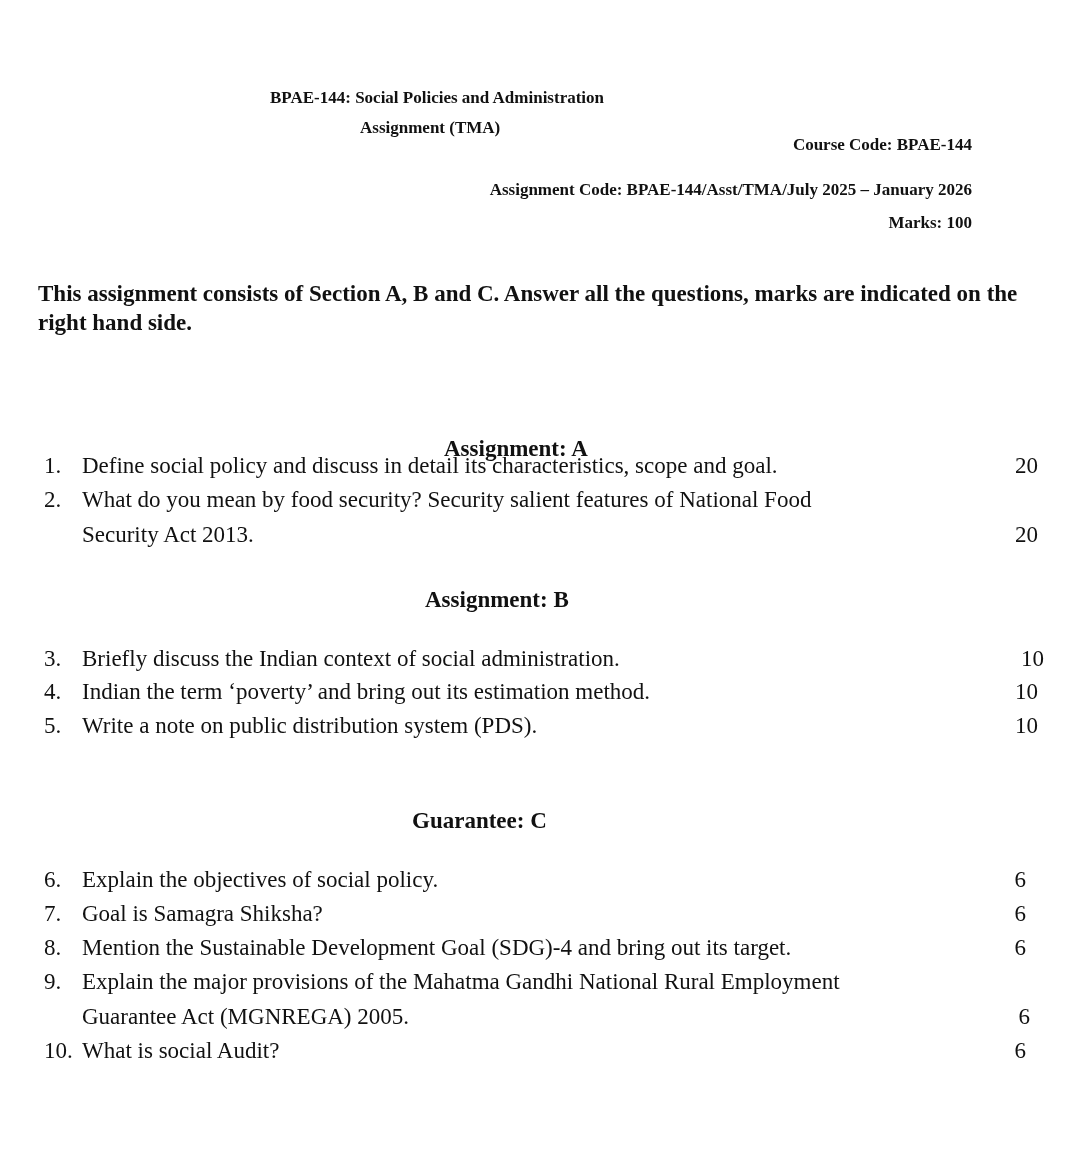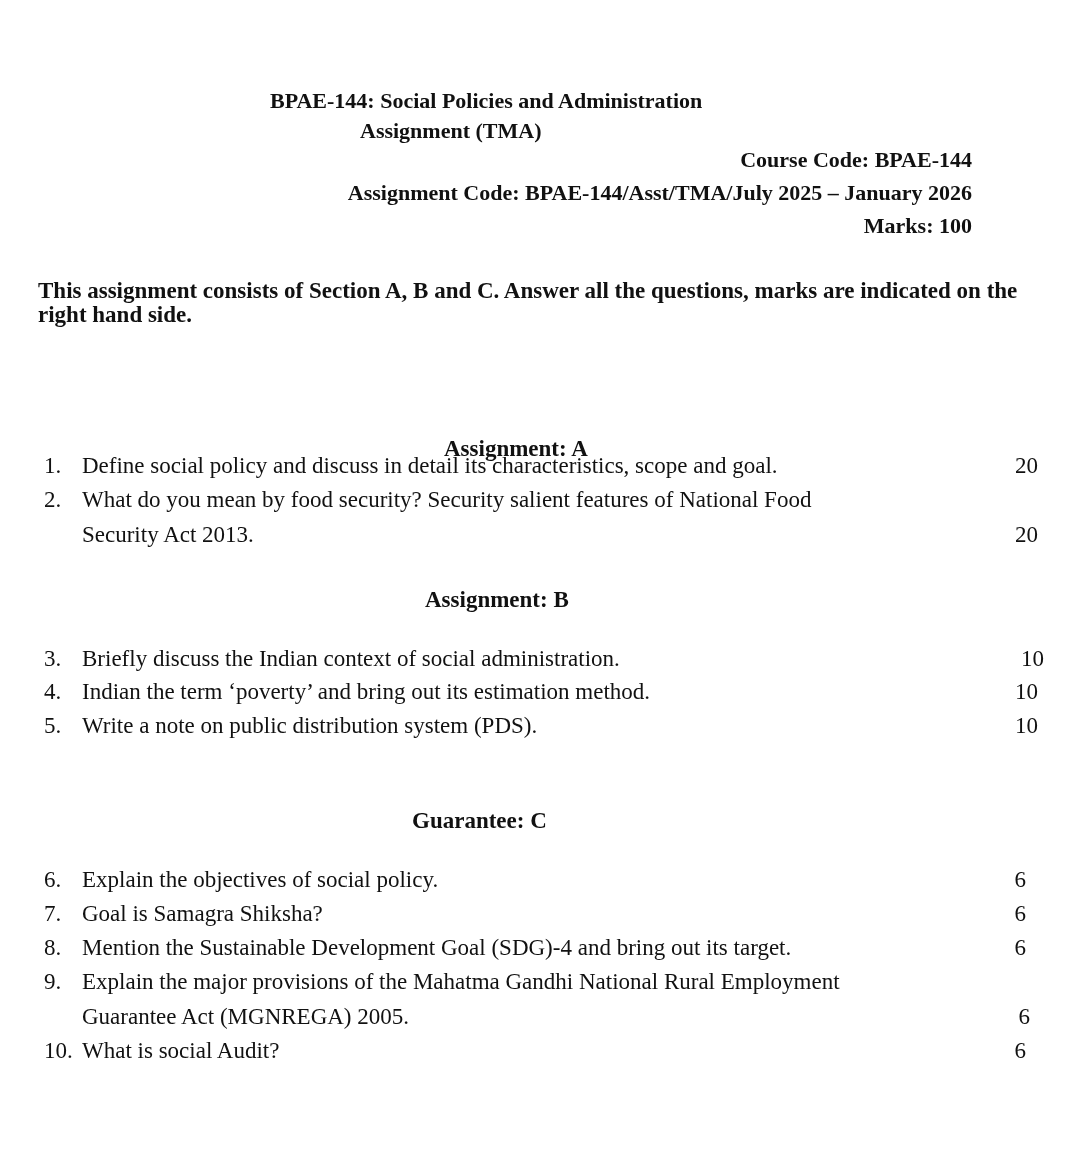--- a/index.html
+++ b/index.html
@@ -3,28 +3,28 @@
 <meta charset="utf-8">
 <style>
   html, body { margin: 0; padding: 0; }
   body {
     width: 1080px; height: 1149px; background: #ffffff; color: #111111;
     font-family: "Liberation Serif", "DejaVu Serif", serif;
     position: relative; overflow: hidden;
   }
   .abs { position: absolute; white-space: nowrap; }
   .bold { font-weight: bold; }
-  .hdr { font-size: 22px; }
+  .hdr { font-size: 17px; }
   .title1 { left: 270px; top: 88px; }
   .title2 { left: 360px; top: 118px; }
   .right-col { right: 108px; text-align: right; }
-  .course { top: 147px; }
+  .course { top: 135px; }
   .acode { top: 180px; }
   .marks { top: 213px; }
-  .intro { left: 38px; top: 279px; font-size: 23px; line-height: 24px; white-space: normal; width: 1010px; }
+  .intro { left: 38px; top: 279px; font-size: 23px; line-height: 29px; white-space: normal; width: 1010px; }
   .sec-title { font-size: 23px; font-weight: bold; }
   .q { font-size: 23px; }
   .qnum { position: absolute; left: 44px; }
   .qtext { position: absolute; left: 82px; }
   .qmark { position: absolute; text-align: right; }
 </style>
 </head>
 <body>
 
 <div>

